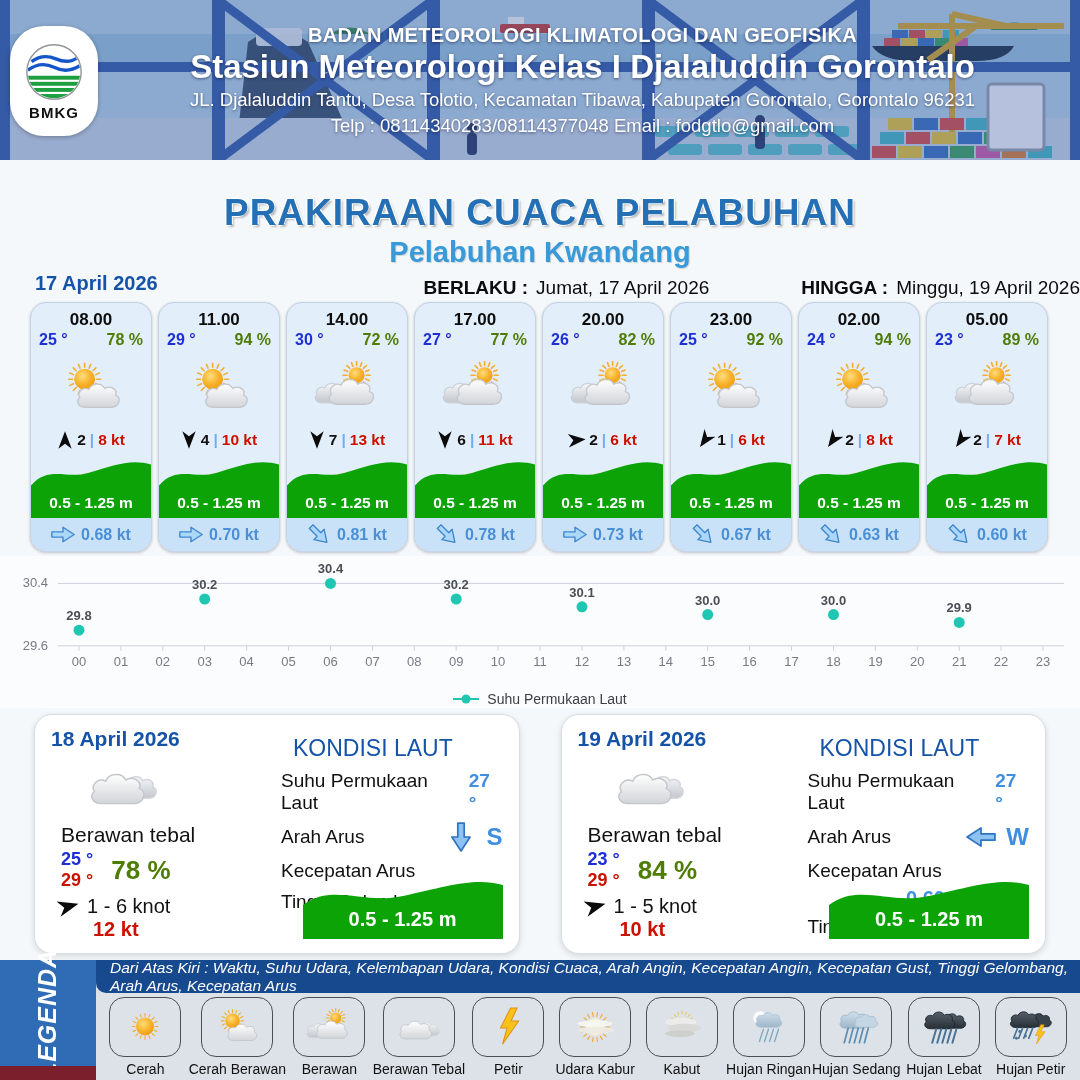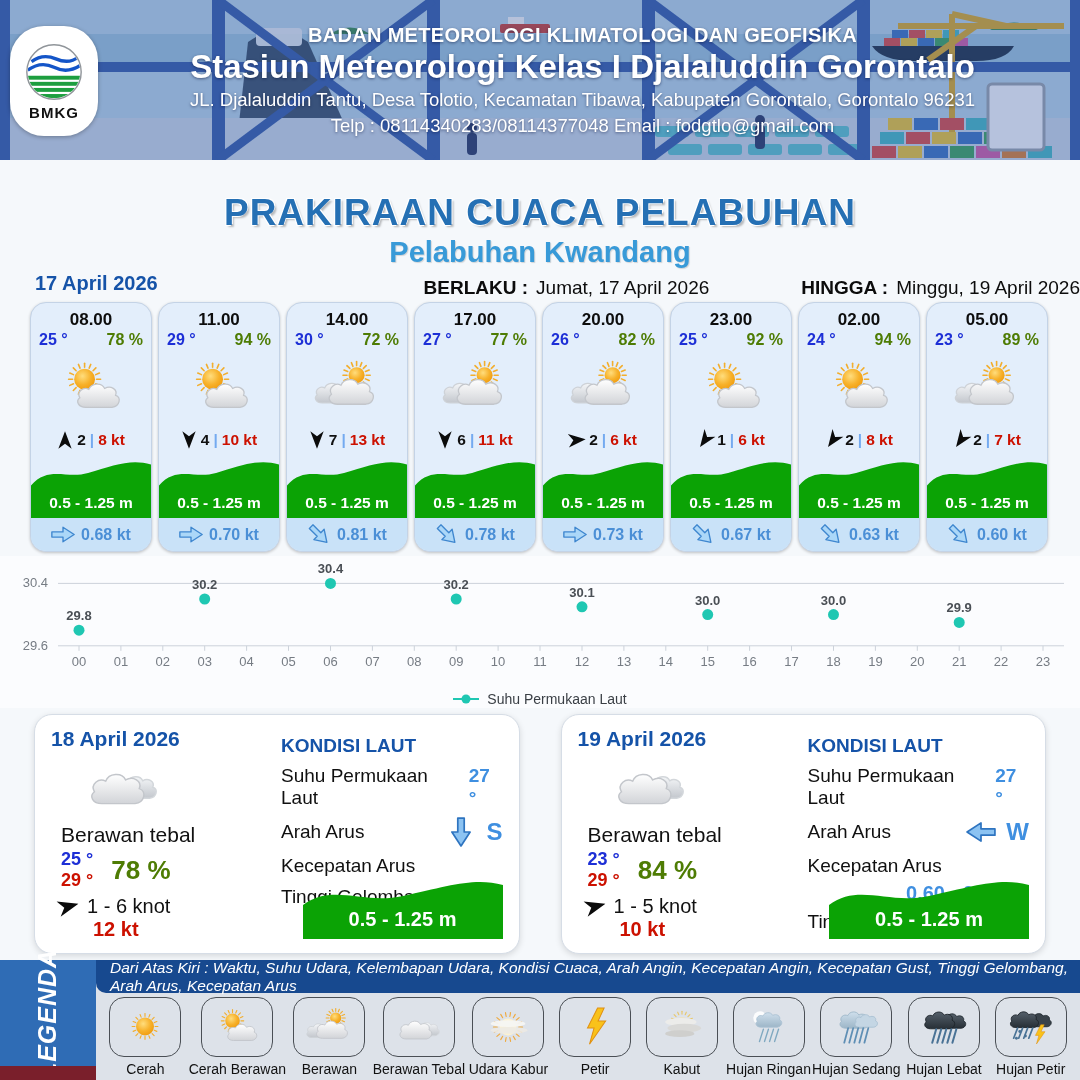--- a/index.html
+++ b/index.html
@@ -62,21 +62,21 @@
   .dc-icon svg{width:100px;height:66px}
   .dc-cond{font-size:21px;color:#111;padding-left:10px}
   .dc-temps{display:flex;align-items:center;gap:18px;padding-left:10px;margin-top:2px}
   .dc-tmin{display:block;color:#1d2fd6;font-weight:bold;font-size:18px;line-height:21px}
   .dc-tmax{display:block;color:#cc1100;font-weight:bold;font-size:18px;line-height:21px}
   .dc-hum{color:#4e7c04;font-weight:bold;font-size:26px}
   .dc-wind{display:flex;align-items:center;gap:9px;font-size:20px;color:#111;padding-left:8px;margin-top:4px}
   .dc-wind .rot svg{width:19px;height:21px}
   .dc-gust{color:#cc1100;font-weight:bold;font-size:20px;padding-left:42px;}
   .dc-right{flex:1;padding-left:12px;position:relative}
-  .sea-title{color:#1553a8;font-weight:bold;font-size:19px;margin:8px 0 8px}
+  .sea-title{color:#1553a8;font-weight:normal;font-size:23px;margin:8px 12px 8px}
   .sea-row{display:flex;justify-content:space-between;align-items:center;font-size:19px;color:#101010;margin-bottom:9px}
   .sea-val{color:#3f8fe0;font-weight:bold;font-size:19px}
   .sea-dir{display:flex;align-items:center;gap:10px}
   .sea-dir .sea-val{font-size:24px}
   .sea-dir .rot svg{width:30px;height:24px}
   .sea-speed{text-align:right;color:#3f8fe0;font-weight:bold;font-size:20px;margin:-4px 4px 6px 0}
   .wavebadge{position:absolute;right:0;bottom:2px;width:200px;height:62px}
   .wavebadge svg{position:absolute;inset:0;width:100%;height:100%}
   .wavebadge span{position:absolute;bottom:8px;left:0;right:0;text-align:center;color:#fff;font-weight:bold;font-size:20px}
   
@@ -982,20 +982,29 @@
             <path d="M25 55 C10 55 4 43 13 36 C6 24 20 13 31 19 C36 6 57 4 63 17 C75 10 90 19 85 31 C97 35 94 53 78 55 Z" transform="translate(40 24) scale(0.5)" fill="url(#gcloud2)" stroke="#d3d7db" stroke-width="3.20"></path>
             <path d="M25 55 C10 55 4 43 13 36 C6 24 20 13 31 19 C36 6 57 4 63 17 C75 10 90 19 85 31 C97 35 94 53 78 55 Z" transform="translate(10 20) scale(0.68)" fill="url(#gcloud)" stroke="#c3c6cb" stroke-width="2.35"></path>
           </svg>
         </div>
     <div class="leg-label">Berawan Tebal</div>
   </div>
 
   <div class="leg-item">
     <div class="leg-tile">
           <svg viewBox="0 0 100 72">
+            <path d="M12 0 L2 20 L8.5 20 L4 36 L20 13 L12.5 13 L18.5 0 Z" transform="translate(33 2) scale(1.8)" fill="#f9c21a" stroke="#e09012" stroke-width="1"></path>
+          </svg>
+        </div>
+    <div class="leg-label">Petir</div>
+  </div>
+
+  <div class="leg-item">
+    <div class="leg-tile">
+          <svg viewBox="0 0 100 72">
             <line x1="69.0" y1="36.0" x2="76.0" y2="36.0" stroke="#f0a93c" stroke-width="2" stroke-linecap="round"></line>
             <line x1="67.9" y1="42.5" x2="74.4" y2="44.9" stroke="#f0a93c" stroke-width="2" stroke-linecap="round"></line>
             <line x1="64.6" y1="48.2" x2="69.9" y2="52.7" stroke="#f0a93c" stroke-width="2" stroke-linecap="round"></line>
             <line x1="59.5" y1="52.5" x2="63.0" y2="58.5" stroke="#f0a93c" stroke-width="2" stroke-linecap="round"></line>
             <line x1="53.3" y1="54.7" x2="54.5" y2="61.6" stroke="#f0a93c" stroke-width="2" stroke-linecap="round"></line>
             <line x1="46.7" y1="54.7" x2="45.5" y2="61.6" stroke="#f0a93c" stroke-width="2" stroke-linecap="round"></line>
             <line x1="40.5" y1="52.5" x2="37.0" y2="58.5" stroke="#f0a93c" stroke-width="2" stroke-linecap="round"></line>
             <line x1="35.4" y1="48.2" x2="30.1" y2="52.7" stroke="#f0a93c" stroke-width="2" stroke-linecap="round"></line>
             <line x1="32.1" y1="42.5" x2="25.6" y2="44.9" stroke="#f0a93c" stroke-width="2" stroke-linecap="round"></line>
             <line x1="31.0" y1="36.0" x2="24.0" y2="36.0" stroke="#f0a93c" stroke-width="2" stroke-linecap="round"></line>
@@ -1006,29 +1015,20 @@
             <line x1="53.3" y1="17.3" x2="54.5" y2="10.4" stroke="#f0a93c" stroke-width="2" stroke-linecap="round"></line>
             <line x1="59.5" y1="19.5" x2="63.0" y2="13.5" stroke="#f0a93c" stroke-width="2" stroke-linecap="round"></line>
             <line x1="64.6" y1="23.8" x2="69.9" y2="19.3" stroke="#f0a93c" stroke-width="2" stroke-linecap="round"></line>
             <line x1="67.9" y1="29.5" x2="74.4" y2="27.1" stroke="#f0a93c" stroke-width="2" stroke-linecap="round"></line>
             <circle cx="50" cy="36" r="15" fill="#fdf2cf"></circle>
             <ellipse cx="50" cy="30" rx="31" ry="6" fill="#f6f6f3" opacity="0.95"></ellipse>
             <ellipse cx="52" cy="42" rx="33" ry="6" fill="#eceae4" opacity="0.9"></ellipse>
           </svg>
         </div>
     <div class="leg-label">Udara Kabur</div>
-  </div>
-
-  <div class="leg-item">
-    <div class="leg-tile">
-          <svg viewBox="0 0 100 72">
-            <path d="M12 0 L2 20 L8.5 20 L4 36 L20 13 L12.5 13 L18.5 0 Z" transform="translate(33 2) scale(1.8)" fill="#f9c21a" stroke="#e09012" stroke-width="1"></path>
-          </svg>
-        </div>
-    <div class="leg-label">Petir</div>
   </div>
 
   <div class="leg-item">
     <div class="leg-tile">
           <svg viewBox="0 0 100 72">
             <line x1="65.0" y1="28.0" x2="70.0" y2="28.0" stroke="#e8c76a" stroke-width="2" stroke-linecap="round"></line>
             <line x1="63.9" y1="33.7" x2="68.5" y2="35.7" stroke="#e8c76a" stroke-width="2" stroke-linecap="round"></line>
             <line x1="60.6" y1="38.6" x2="64.1" y2="42.1" stroke="#e8c76a" stroke-width="2" stroke-linecap="round"></line>
             <line x1="55.7" y1="41.9" x2="57.7" y2="46.5" stroke="#e8c76a" stroke-width="2" stroke-linecap="round"></line>
             <line x1="50.0" y1="43.0" x2="50.0" y2="48.0" stroke="#e8c76a" stroke-width="2" stroke-linecap="round"></line>

